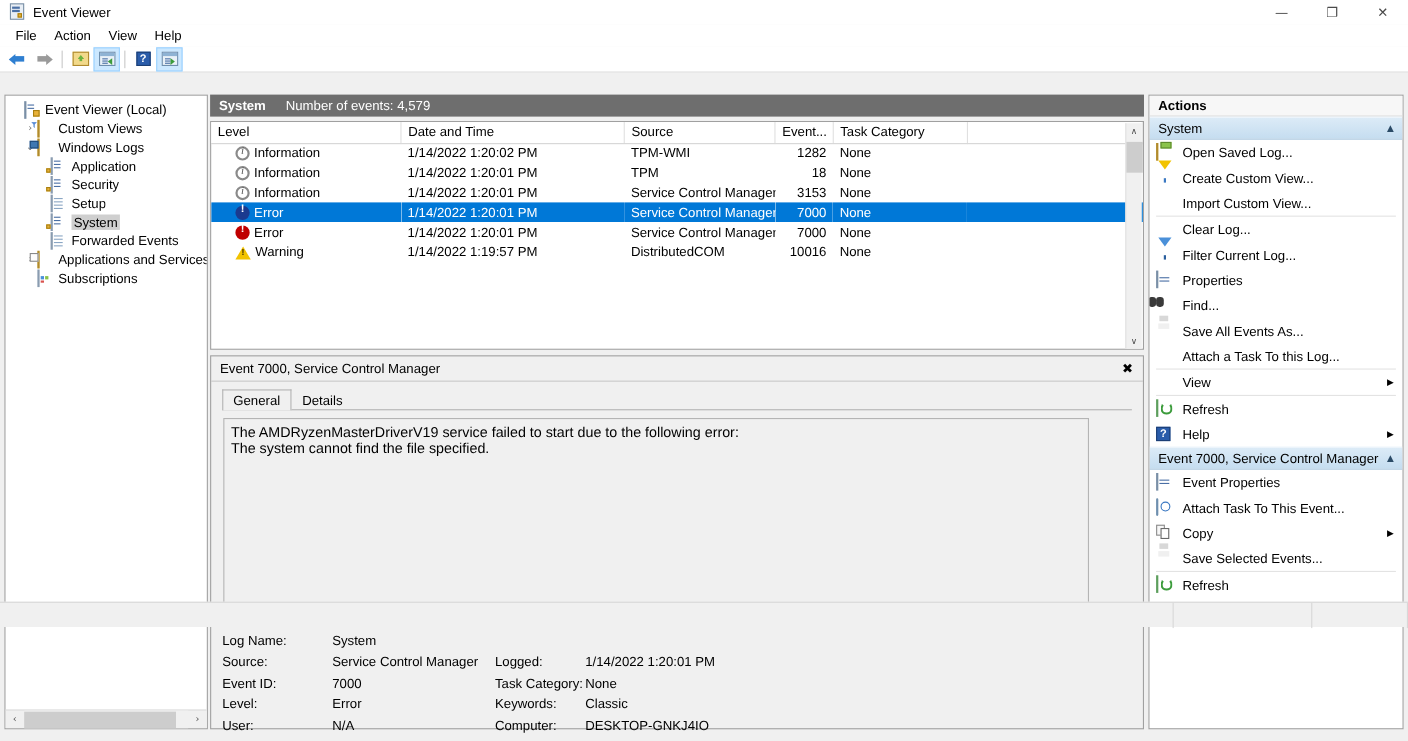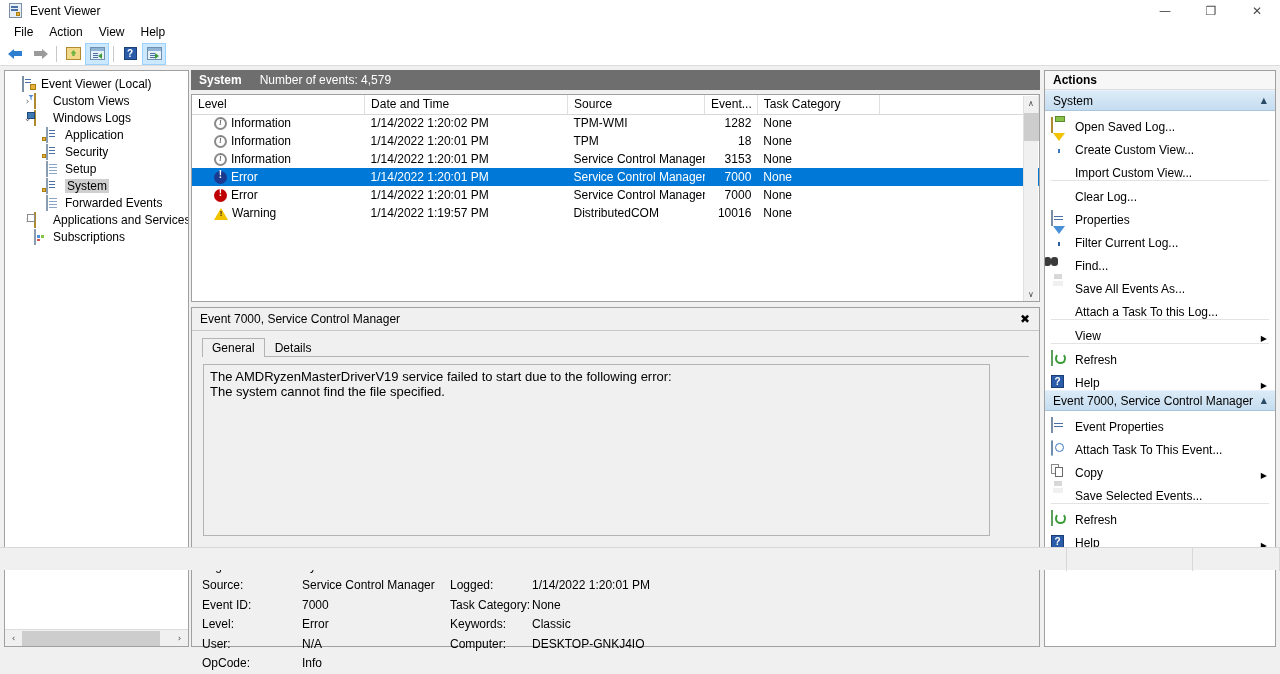--- a/index.html
+++ b/index.html
@@ -78,21 +78,21 @@
   .ico-pane .hdr { position:absolute; left:0; top:0; right:0; height:3px; background:#8fb3d4; }
   .ico-pane .l1 { position:absolute; left:2px; top:5px; width:5px; height:1px; background:#4a6fa5; }
   .ico-pane .l2 { position:absolute; left:2px; top:7px; width:5px; height:1px; background:#4a6fa5; }
   .ico-pane .l3 { position:absolute; left:2px; top:9px; width:5px; height:1px; background:#4a6fa5; }
   .ico-pane .tri-l { position:absolute; right:2px; top:5px; border-top:3px solid transparent; border-bottom:3px solid transparent; border-right:4px solid #3c9c3c; }
   .ico-pane .tri-r { position:absolute; right:2px; top:5px; border-top:3px solid transparent; border-bottom:3px solid transparent; border-left:4px solid #3c9c3c; }
   .ico-help { width:13px; height:13px; background:#2a5caa; color:#fff; font-size:10px; font-weight:bold;
      display:flex; align-items:center; justify-content:center; border:1px solid #1b3e75; }
 
   
-  .main { position:absolute; left:0; top:66px; width:1280px; height:585px; }
+  .main { position:absolute; left:0; top:82px; width:1280px; height:585px; }
 
   
   .treepane {
     position:absolute; left:4px; top:4px; width:185px; height:577px;
     background:#fff; border:1px solid #a0a0a0; overflow:hidden;
   }
   .tree { padding-top: 4px; }
   .tnode {
     display:flex; align-items:center; height:17px; padding-left:4px; white-space:nowrap;
     font-size:12px; cursor:default;
@@ -232,21 +232,21 @@
     background:#f7f7f7; border-bottom:1px solid #dcdcdc; font-weight:bold; font-size:12px;
   }
   .act-group {
     height:21px; display:flex; align-items:center; padding:0 8px;
     background: linear-gradient(to bottom, #dcebf7 0%, #c5ddf0 100%);
     border-bottom:1px solid #a8c6de; border-top:1px solid #e8f2fa;
     font-size:12px; justify-content:space-between;
   }
   .act-group .caret { font-size:8px; color:#2a4a66; font-family:"DejaVu Sans", sans-serif; }
   .act-item {
-    height:23px; display:flex; align-items:flex-end; padding-left:6px; font-size:12px;
+    height:23px; display:flex; align-items:center; padding-left:6px; font-size:12px;
     position:relative; cursor:default;
   }
   .act-item .ai-icon { width:18px; flex:0 0 18px; height:16px; margin-right:6px; position:relative; }
   .act-item .ai-label { flex:1; }
   .act-item .ai-arrow { font-size:8px; color:#000; margin-right:8px; font-family:"DejaVu Sans", sans-serif; }
   .act-sep { height:1px; background:#e3e3e3; margin:0 6px; }
 
   
   .ai-open  { width:15px;height:12px;background:#f2d98a;border:1px solid #b08a2e;margin-top:2px;position:relative; }
   .ai-open::after{content:'';position:absolute;left:3px;top:-2px;width:8px;height:4px;background:#8ac34a;border:1px solid #5d8a2c;}
@@ -596,26 +596,26 @@
           <div class="act-item">
             <span class="ai-icon"></span>
             <span class="ai-label">Import Custom View...</span>
           </div>
           <div class="act-sep"></div>
           <div class="act-item">
             <span class="ai-icon"></span>
             <span class="ai-label">Clear Log...</span>
           </div>
           <div class="act-item">
+            <span class="ai-icon"><span class="ai-filter2"></span></span>
+            <span class="ai-label">Filter Current Log...</span>
+          </div>
+          <div class="act-item">
             <span class="ai-icon"><span class="ai-props"><span class="h"></span><span class="l"></span></span></span>
             <span class="ai-label">Properties</span>
-          </div>
-          <div class="act-item">
-            <span class="ai-icon"><span class="ai-filter2"></span></span>
-            <span class="ai-label">Filter Current Log...</span>
           </div>
           <div class="act-item">
             <span class="ai-icon"><span class="ai-find"></span></span>
             <span class="ai-label">Find...</span>
           </div>
           <div class="act-item">
             <span class="ai-icon"><span class="ai-save"><span class="sl"></span><span class="sb"></span></span></span>
             <span class="ai-label">Save All Events As...</span>
           </div>
           <div class="act-item">

